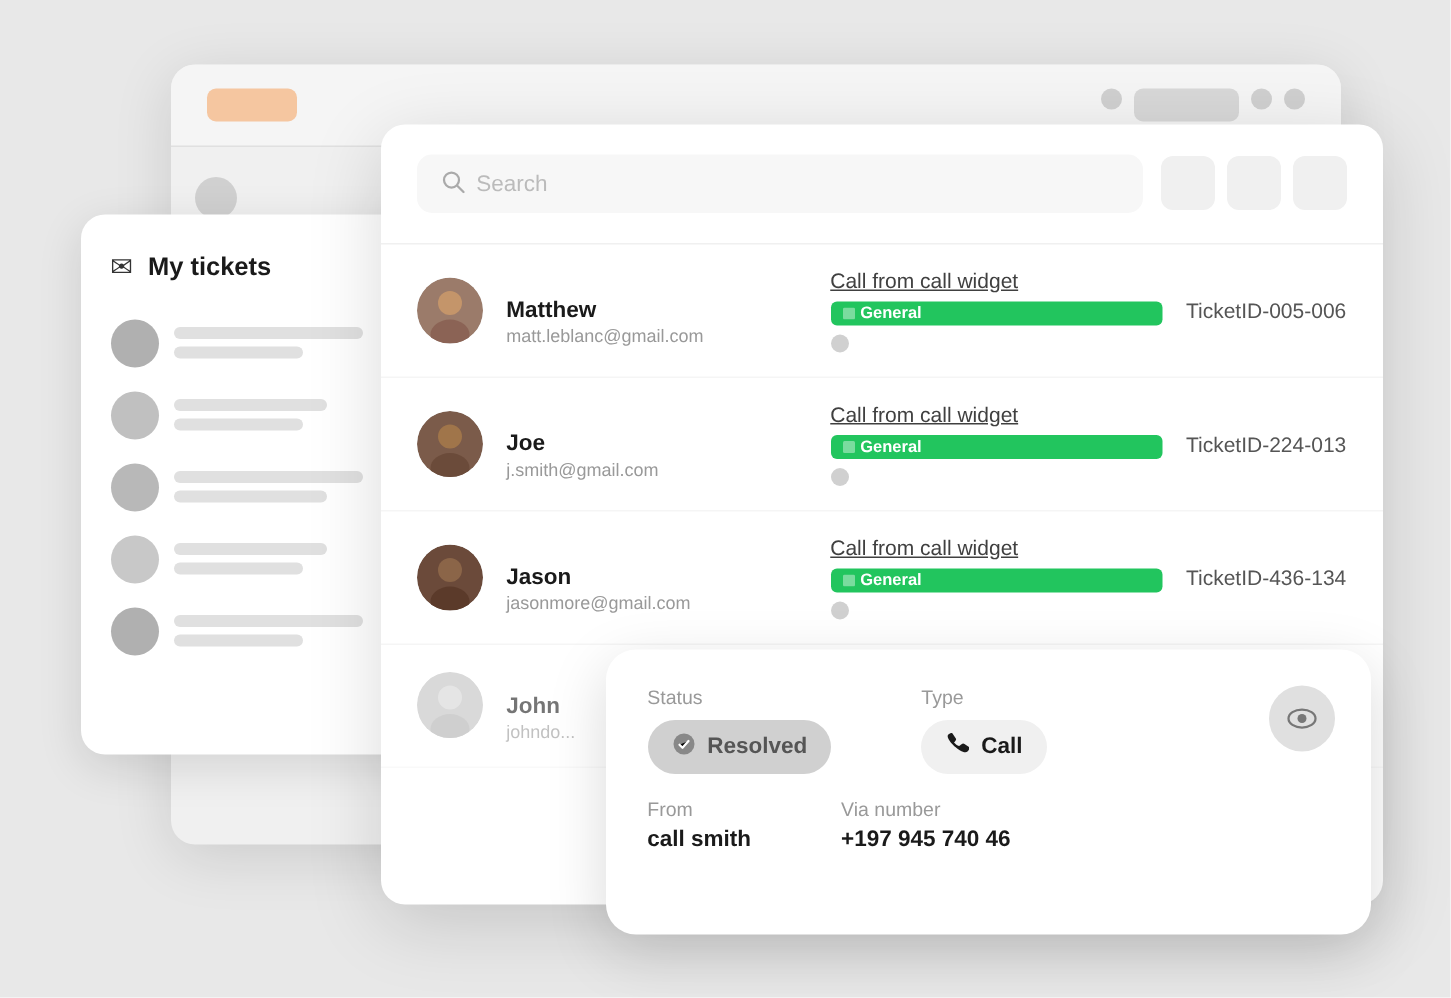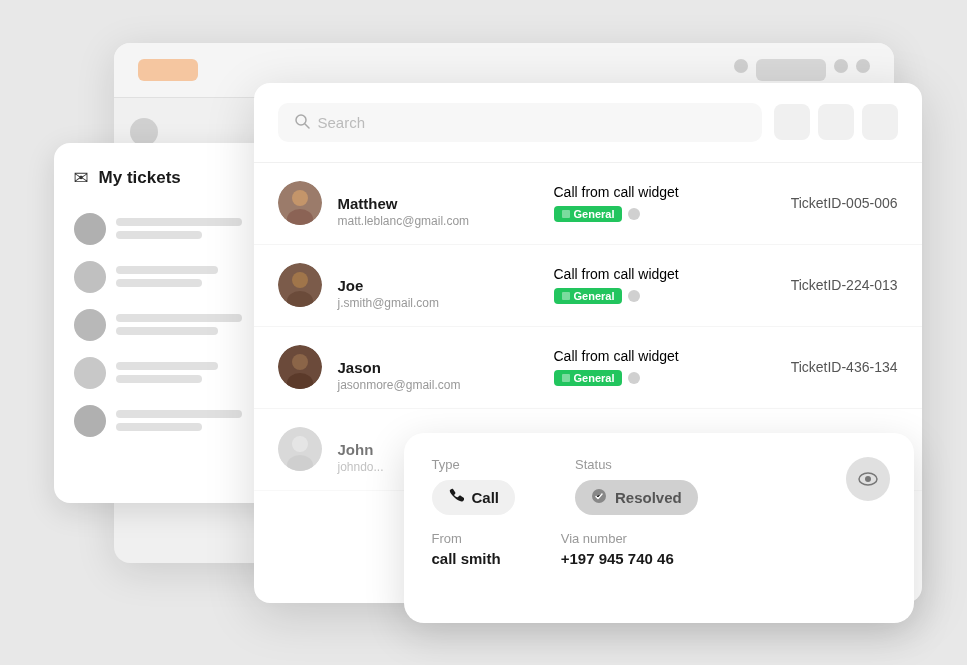--- a/index.html
+++ b/index.html
@@ -199,28 +199,29 @@
       color: #999;
       margin-top: 2px;
     }
 
     .ticket-subject {
       flex: 1;
     }
 
     .ticket-subject-text {
       font-size: 14px;
-      color: #000000;
+      color: #404040;
       margin-bottom: 6px;
+      text-decoration: underline;
     }
 
     .ticket-tags {
       display: flex;
       gap: 6px;
-      align-items: center;
+      flex-direction: column;
     }
 
     .tag-general {
       background: #22c55e;
       color: white;
       font-size: 11px;
       padding: 2px 8px;
       border-radius: 4px;
       font-weight: 600;
       display: flex;
@@ -608,42 +609,42 @@
 
   <div class="detail-card" style="position:absolute; bottom:0; right:0; width:510px; height:190px; z-index:10;">
     <div class="detail-eye-btn">
       <svg width="20" height="14" viewBox="0 0 20 14" fill="none">
         <ellipse cx="10" cy="7" rx="9" ry="6" stroke="#777" stroke-width="1.5"></ellipse>
         <circle cx="10" cy="7" r="3" fill="#777"></circle>
       </svg>
     </div>
     <div class="detail-top-row">
       <div class="detail-field">
-        <span class="detail-label">Type</span>
-        <div class="detail-call-btn">
-          <span>
-            <svg width="16" height="16" viewBox="0 0 16 16" fill="none">
-              <path d="M2 2C2 2 4 0 5 1L7 4C8 5 7 6 6 7C7 8 9 10 10 9C11 8 12 7 13 8L16 10C17 11 15 13 15 13C12 16 0 5 2 2Z" fill="#1a1a1a"></path>
-            </svg>
-          </span>
-          <span>Call</span>
-        </div>
-      </div>
-      <div class="detail-field">
         <span class="detail-label">Status</span>
         <div class="detail-resolved-btn">
           <span>
             <svg width="16" height="16" viewBox="0 0 16 16">
               <circle cx="8" cy="8" r="7" fill="#888"></circle>
               <path d="M5 8.5L7 10.5L11 6" stroke="white" stroke-width="1.5" stroke-linecap="round" stroke-linejoin="round"></path>
             </svg>
           </span>
           <span>Resolved</span>
         </div>
       </div>
+      <div class="detail-field">
+        <span class="detail-label">Type</span>
+        <div class="detail-call-btn">
+          <span>
+            <svg width="16" height="16" viewBox="0 0 16 16" fill="none">
+              <path d="M2 2C2 2 4 0 5 1L7 4C8 5 7 6 6 7C7 8 9 10 10 9C11 8 12 7 13 8L16 10C17 11 15 13 15 13C12 16 0 5 2 2Z" fill="#1a1a1a"></path>
+            </svg>
+          </span>
+          <span>Call</span>
+        </div>
+      </div>
     </div>
     <div class="detail-bottom-row">
       <div class="detail-bottom-field">
         <span class="detail-label">From</span>
         <span class="detail-value">call smith</span>
       </div>
       <div class="detail-bottom-field">
         <span class="detail-label">Via number</span>
         <span class="detail-value">+197 945 740 46</span>
       </div>

